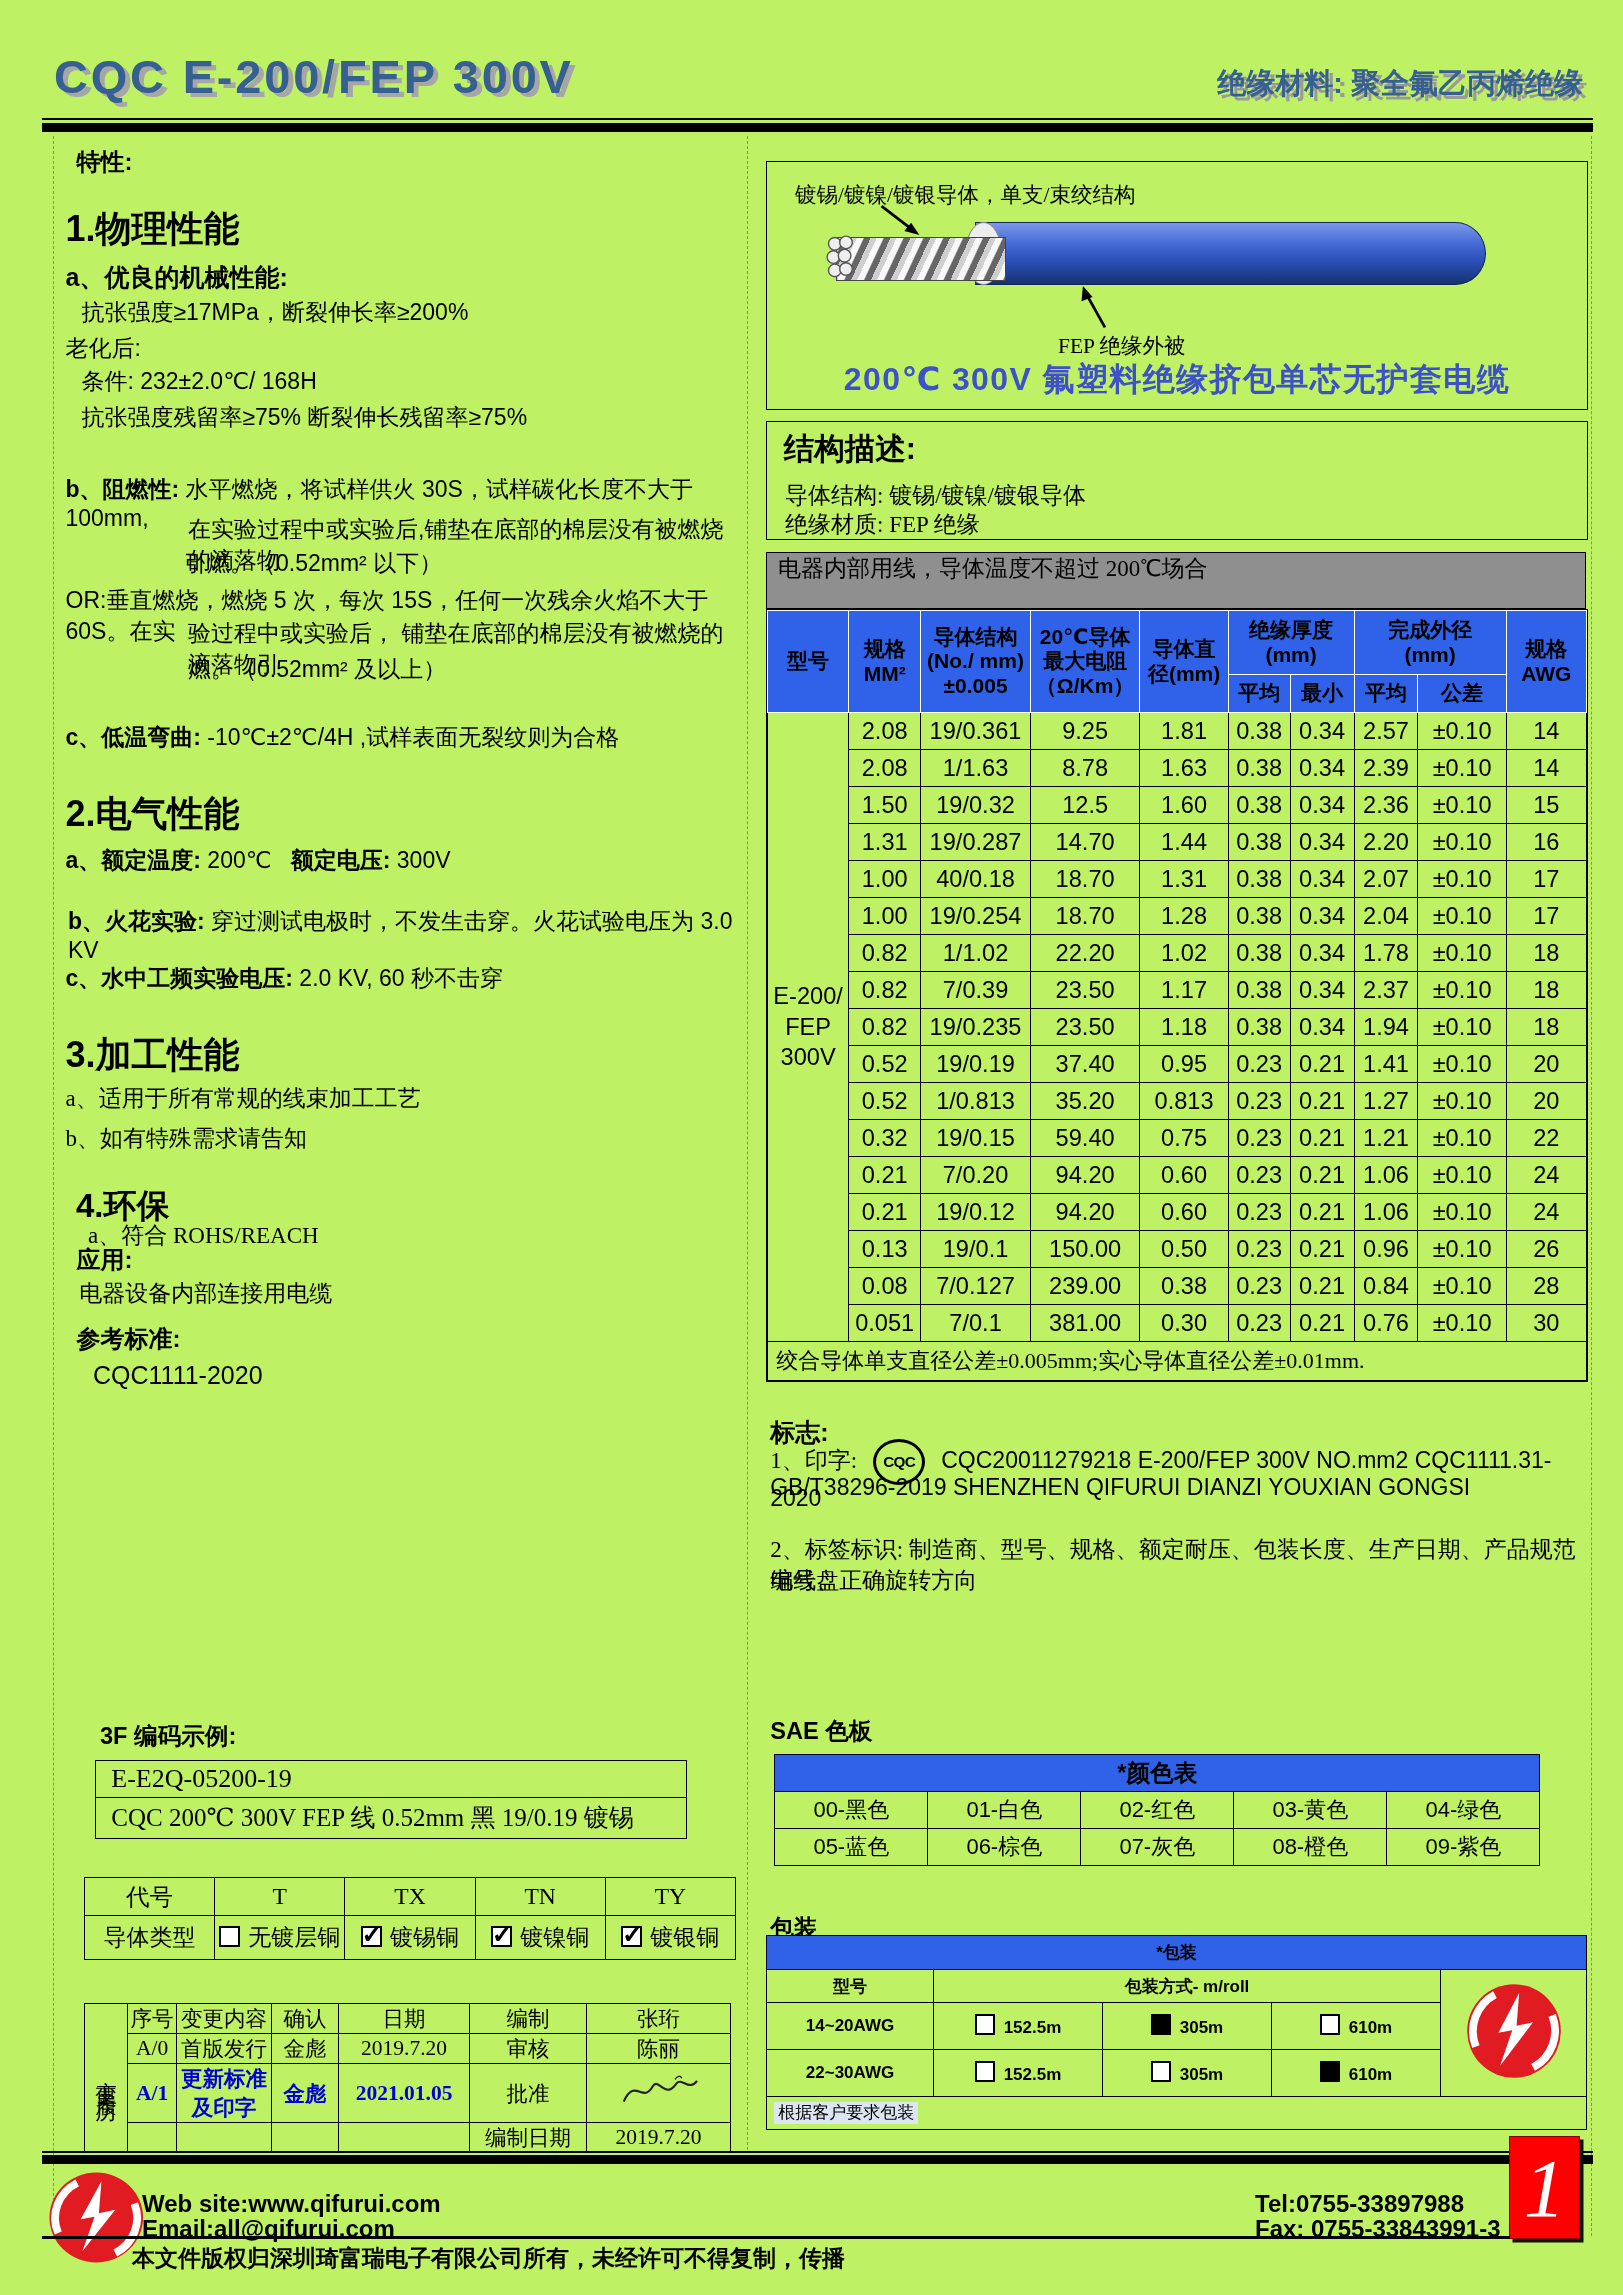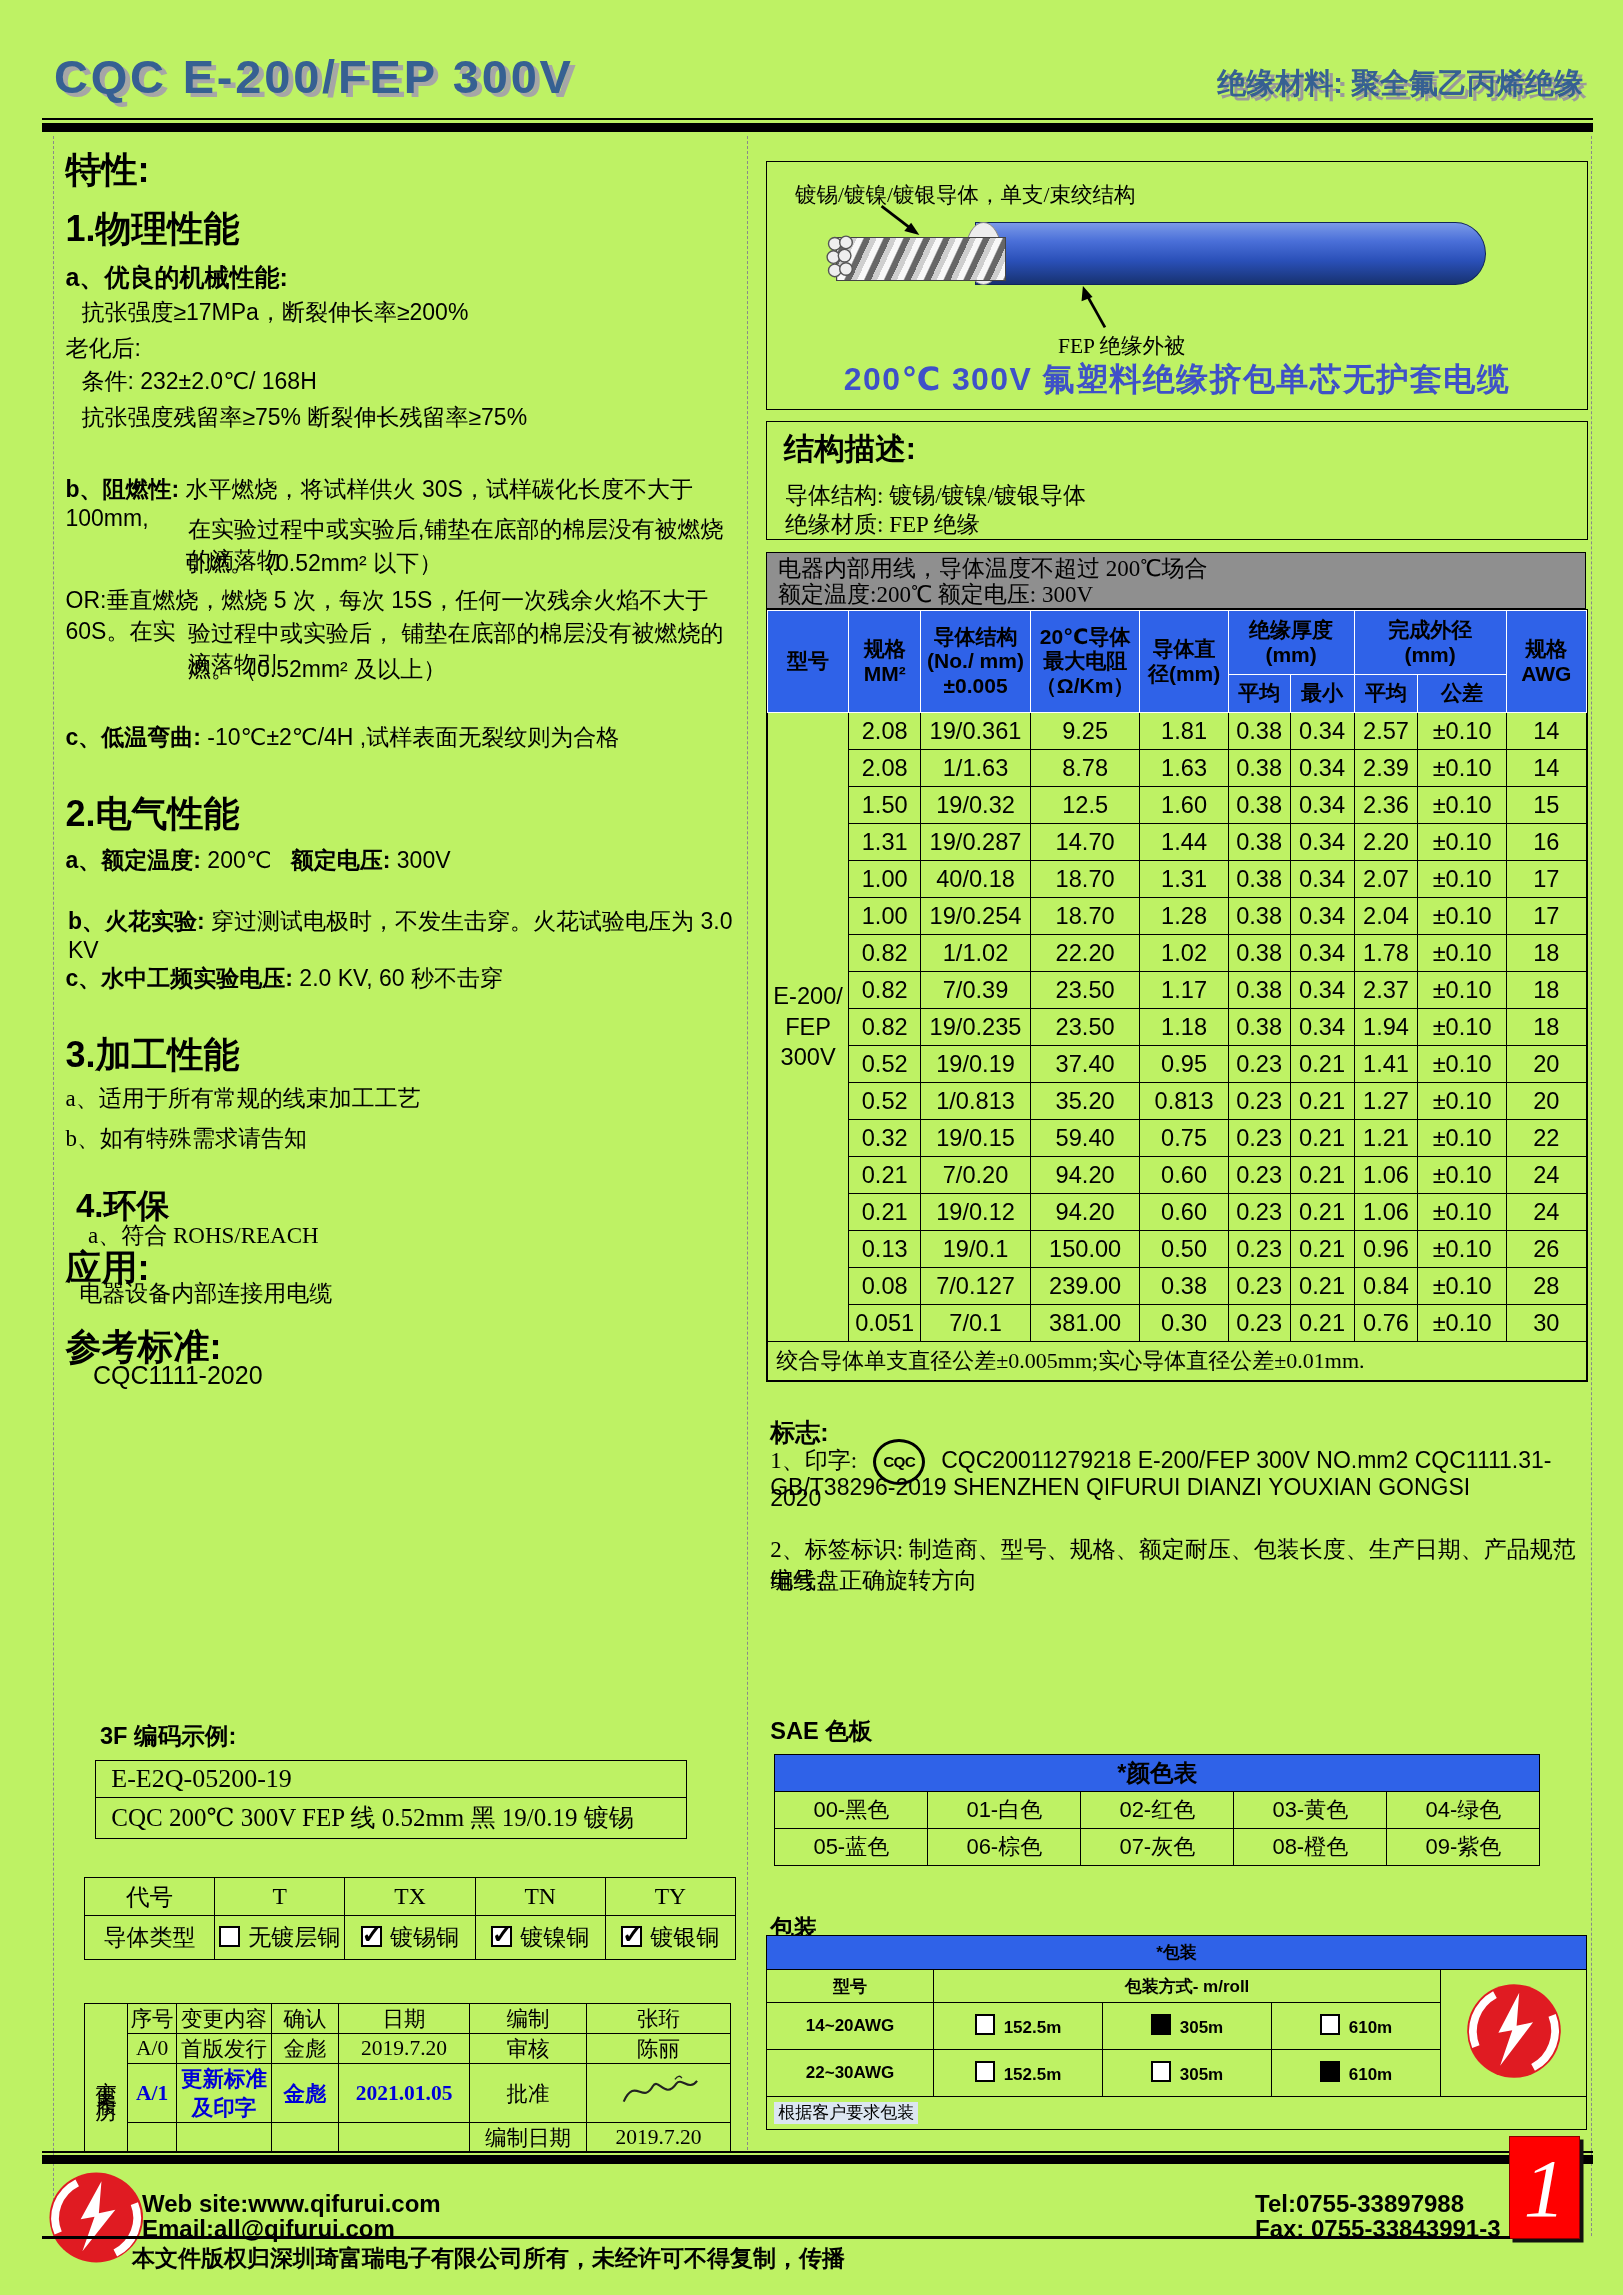--- a/index.html
+++ b/index.html
@@ -16,21 +16,21 @@
   .rule-thin{left:42px;width:1551px;height:2.1px;background:#000;}
   .rule-thick{left:42px;width:1551px;height:9px;background:#000;}
 
   
   .vdash{border-left:1.4px dashed #8a8a8a;width:0;}
 
   
   .col-left{top:136px;left:62px;width:684px;height:2015px;}
   .col-right{top:136px;left:766px;width:823px;height:2015px;}
 
-  .t46{font-size:36px;font-weight:bold;}
+  .t46{font-size:24px;font-weight:bold;margin-left:11px;}
   .t52{font-size:36px;font-weight:bold;}
   .t36{font-size:25px;font-weight:bold;}
   .body-line{font-size:23px;}
   .lbl{font-weight:bold;}
 
   
   .code-box{border:1.4px solid #000;width:590px;}
   .code-box .row1{border-bottom:1.4px solid #000;height:36px;line-height:36px;
                   font-size:26px;padding-left:15.3px;}
   .code-box .row2{height:40px;line-height:40px;font-size:25px;padding-left:15.3px;}
@@ -281,21 +281,20 @@
     </div>
 
     <div class="abs sd-box">
       <div class="abs" style="left:16.7px;top:7px;font-size:30.5px;font-weight:bold">结构描述:</div>
       <div class="abs serif" style="left:18px;top:58px;font-size:23px">导体结构: 镀锡/镀镍/镀银导体</div>
       <div class="abs serif" style="left:18px;top:87px;font-size:23px">绝缘材质: FEP 绝缘</div>
     </div>
 
     <div class="abs gray-bar">
       <div>电器内部用线，导体温度不超过 200℃场合</div>
-      <div>额定温度:200℃  额定电压: 300V</div>
     </div>
 
     <div class="abs spec-wrap">
       <table class="spec-table">
         <colgroup>
           <col style="width:80px">
             <col style="width:71px">
             <col style="width:108px">
             <col style="width:108px">
           <col style="width:87px">

